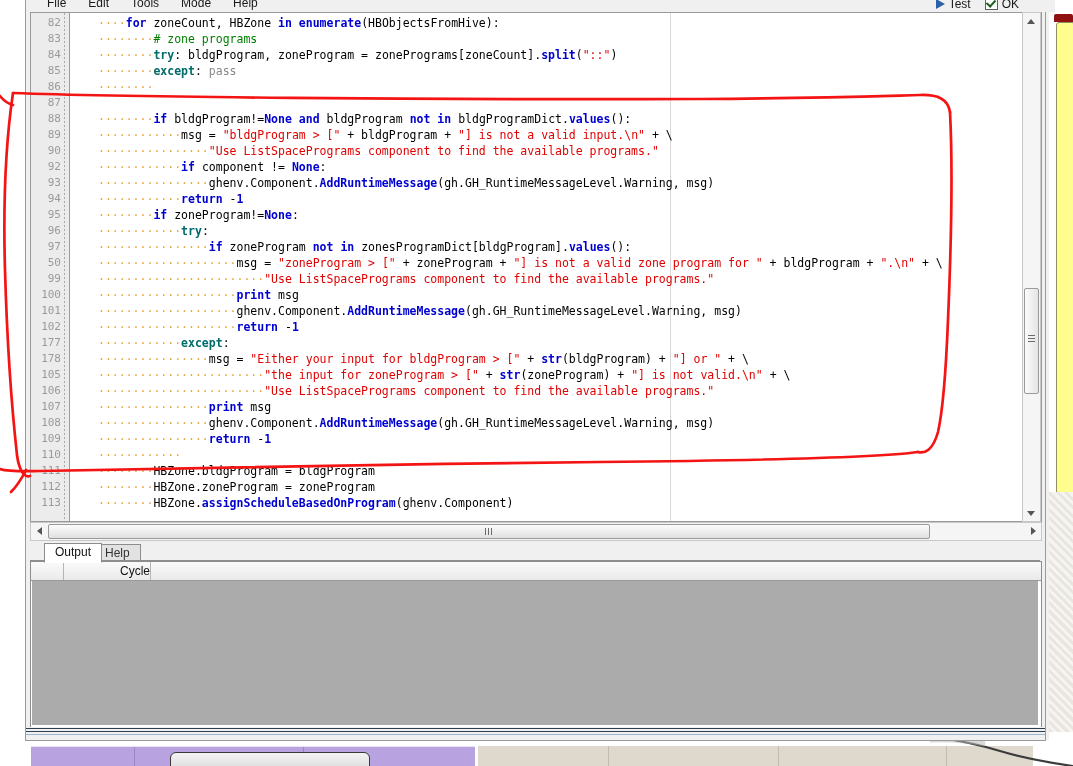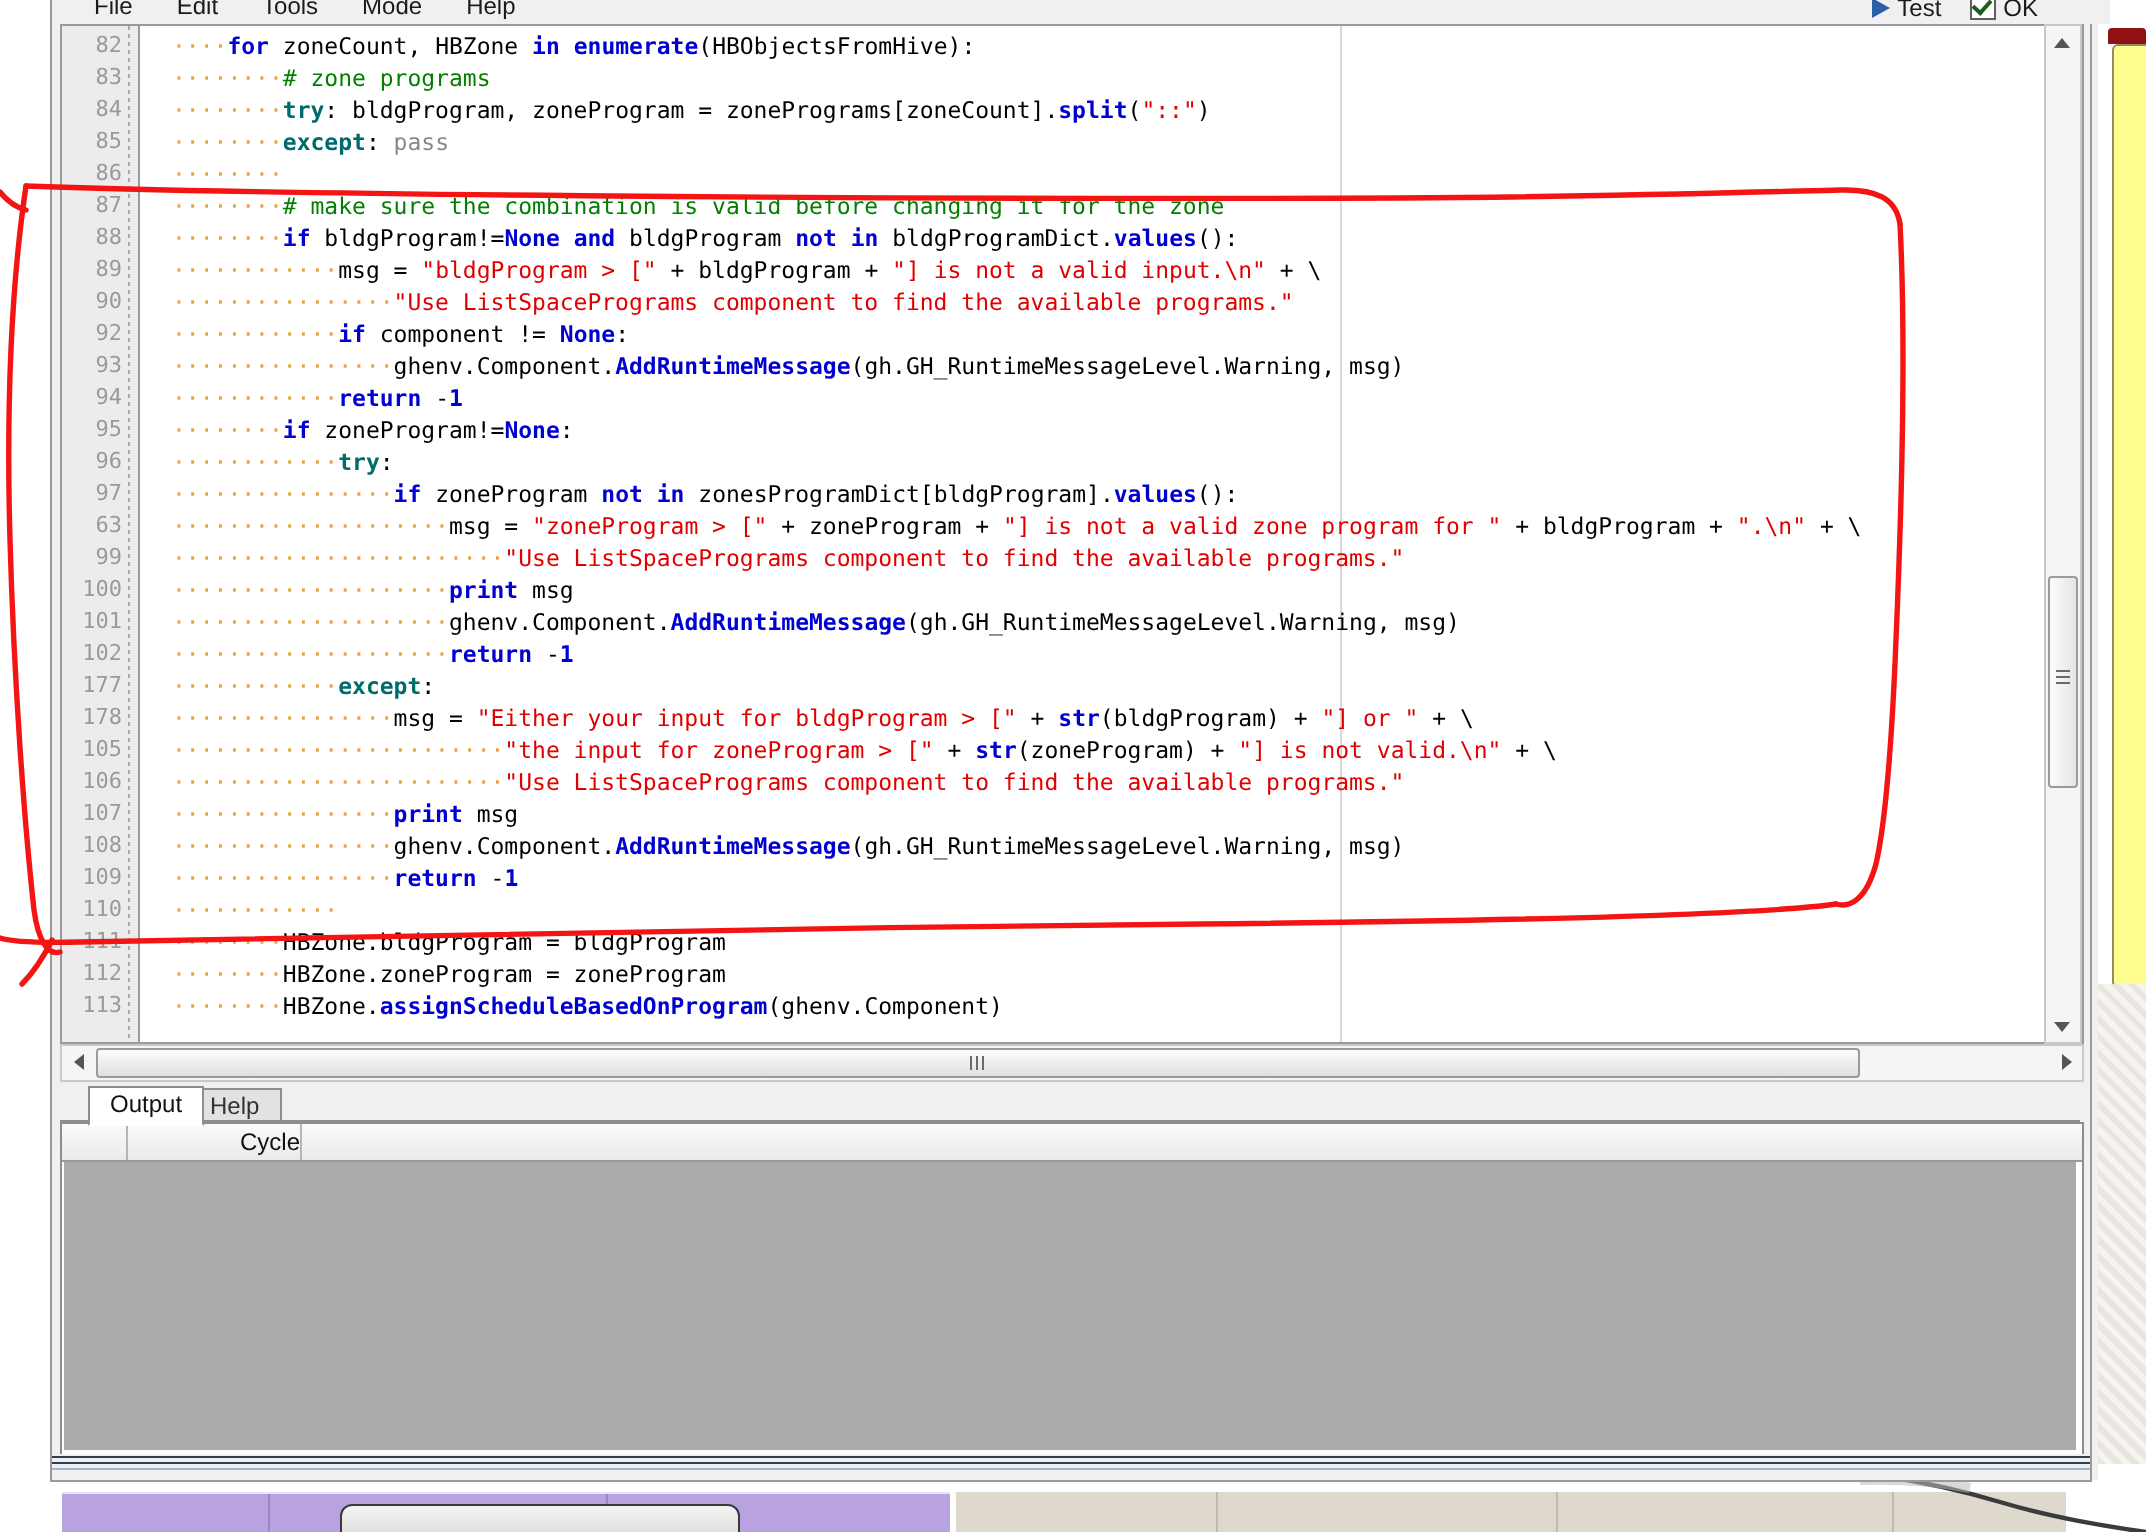--- a/index.html
+++ b/index.html
@@ -92,21 +92,21 @@
   #fold-col{
     position:absolute;left:39px;top:0;width:14px;height:100%;background:#ffffff;
   }
   #code-lines{position:absolute;left:0;top:2px;width:100%;}
   .line{height:16px;line-height:16px;white-space:pre;position:relative;}
   .lnum{
     position:absolute;left:0;top:0;width:30px;text-align:right;
     color:#9a9a9a;font-family:"DejaVu Sans Mono", monospace;font-size:11px;
   }
   .ltext{
-    position:absolute;left:55px;top:0;
+    position:absolute;left:67px;top:0;
     font-family:"DejaVu Sans Mono", monospace;font-size:11.5px;color:#000;
   }
   #guide-line{
     position:absolute;left:639px;top:0;width:1px;height:508px;background:#d8d8d8;
   }
 
   .tok-kw{color:#0000d0;font-weight:bold;}
   .tok-kw2{color:#006b6b;font-weight:bold;}
   .tok-str{color:#e00000;}
   .tok-com{color:#007f00;}
@@ -242,31 +242,31 @@
     <div id="gutter"></div>
     <div id="gutter-dots"></div>
     <div id="fold-col"></div>
     <div id="guide-line" style="left: 639px;"></div>
     <div id="code-lines">
         <div class="line"><span class="lnum">82</span><span class="ltext"><span class="ind">····</span><span class="tok-kw">for</span> zoneCount, HBZone <span class="tok-kw">in</span> <span class="tok-fn">enumerate</span>(HBObjectsFromHive):</span></div>
         <div class="line"><span class="lnum">83</span><span class="ltext"><span class="ind">········</span><span class="tok-com"># zone programs</span></span></div>
         <div class="line"><span class="lnum">84</span><span class="ltext"><span class="ind">········</span><span class="tok-kw2">try</span>: bldgProgram, zoneProgram = zonePrograms[zoneCount].<span class="tok-fn">split</span>(<span class="tok-str">"::"</span>)</span></div>
         <div class="line"><span class="lnum">85</span><span class="ltext"><span class="ind">········</span><span class="tok-kw2">except</span>: <span class="tok-pass">pass</span></span></div>
         <div class="line"><span class="lnum">86</span><span class="ltext"><span class="ind">········</span></span></div>
-        <div class="line"><span class="lnum">87</span><span class="ltext"><span class="ind">········</span><span class="tok-com"># make sure the combination is valid before changing it for the zone</span></span></div>
+        <div class="line"><span class="lnum">87</span></div>
         <div class="line"><span class="lnum">88</span><span class="ltext"><span class="ind">········</span><span class="tok-kw">if</span> bldgProgram!=<span class="tok-kw">None</span> <span class="tok-kw">and</span> bldgProgram <span class="tok-kw">not</span> <span class="tok-kw">in</span> bldgProgramDict.<span class="tok-fn">values</span>():</span></div>
         <div class="line"><span class="lnum">89</span><span class="ltext"><span class="ind">············</span>msg = <span class="tok-str">"bldgProgram &gt; ["</span> + bldgProgram + <span class="tok-str">"] is not a valid input.\n"</span> + \</span></div>
         <div class="line"><span class="lnum">90</span><span class="ltext"><span class="ind">················</span><span class="tok-str">"Use ListSpacePrograms component to find the available programs."</span></span></div>
         <div class="line"><span class="lnum">92</span><span class="ltext"><span class="ind">············</span><span class="tok-kw">if</span> component != <span class="tok-kw">None</span>:</span></div>
         <div class="line"><span class="lnum">93</span><span class="ltext"><span class="ind">················</span>ghenv.Component.<span class="tok-fn">AddRuntimeMessage</span>(gh.GH_RuntimeMessageLevel.Warning, msg)</span></div>
         <div class="line"><span class="lnum">94</span><span class="ltext"><span class="ind">············</span><span class="tok-kw">return</span> -<span class="tok-num">1</span></span></div>
         <div class="line"><span class="lnum">95</span><span class="ltext"><span class="ind">········</span><span class="tok-kw">if</span> zoneProgram!=<span class="tok-kw">None</span>:</span></div>
         <div class="line"><span class="lnum">96</span><span class="ltext"><span class="ind">············</span><span class="tok-kw2">try</span>:</span></div>
         <div class="line"><span class="lnum">97</span><span class="ltext"><span class="ind">················</span><span class="tok-kw">if</span> zoneProgram <span class="tok-kw">not</span> <span class="tok-kw">in</span> zonesProgramDict[bldgProgram].<span class="tok-fn">values</span>():</span></div>
-        <div class="line"><span class="lnum">63</span><span class="ltext"><span class="ind">····················</span>msg = <span class="tok-str">"zoneProgram &gt; ["</span> + zoneProgram + <span class="tok-str">"] is not a valid zone program for "</span> + bldgProgram + <span class="tok-str">".\n"</span> + \</span></div>
+        <div class="line"><span class="lnum">50</span><span class="ltext"><span class="ind">····················</span>msg = <span class="tok-str">"zoneProgram &gt; ["</span> + zoneProgram + <span class="tok-str">"] is not a valid zone program for "</span> + bldgProgram + <span class="tok-str">".\n"</span> + \</span></div>
         <div class="line"><span class="lnum">99</span><span class="ltext"><span class="ind">························</span><span class="tok-str">"Use ListSpacePrograms component to find the available programs."</span></span></div>
         <div class="line"><span class="lnum">100</span><span class="ltext"><span class="ind">····················</span><span class="tok-kw">print</span> msg</span></div>
         <div class="line"><span class="lnum">101</span><span class="ltext"><span class="ind">····················</span>ghenv.Component.<span class="tok-fn">AddRuntimeMessage</span>(gh.GH_RuntimeMessageLevel.Warning, msg)</span></div>
         <div class="line"><span class="lnum">102</span><span class="ltext"><span class="ind">····················</span><span class="tok-kw">return</span> -<span class="tok-num">1</span></span></div>
         <div class="line"><span class="lnum">177</span><span class="ltext"><span class="ind">············</span><span class="tok-kw2">except</span>:</span></div>
         <div class="line"><span class="lnum">178</span><span class="ltext"><span class="ind">················</span>msg = <span class="tok-str">"Either your input for bldgProgram &gt; ["</span> + <span class="tok-fn">str</span>(bldgProgram) + <span class="tok-str">"] or "</span> + \</span></div>
         <div class="line"><span class="lnum">105</span><span class="ltext"><span class="ind">························</span><span class="tok-str">"the input for zoneProgram &gt; ["</span> + <span class="tok-fn">str</span>(zoneProgram) + <span class="tok-str">"] is not valid.\n"</span> + \</span></div>
         <div class="line"><span class="lnum">106</span><span class="ltext"><span class="ind">························</span><span class="tok-str">"Use ListSpacePrograms component to find the available programs."</span></span></div>
         <div class="line"><span class="lnum">107</span><span class="ltext"><span class="ind">················</span><span class="tok-kw">print</span> msg</span></div>
         <div class="line"><span class="lnum">108</span><span class="ltext"><span class="ind">················</span>ghenv.Component.<span class="tok-fn">AddRuntimeMessage</span>(gh.GH_RuntimeMessageLevel.Warning, msg)</span></div>

